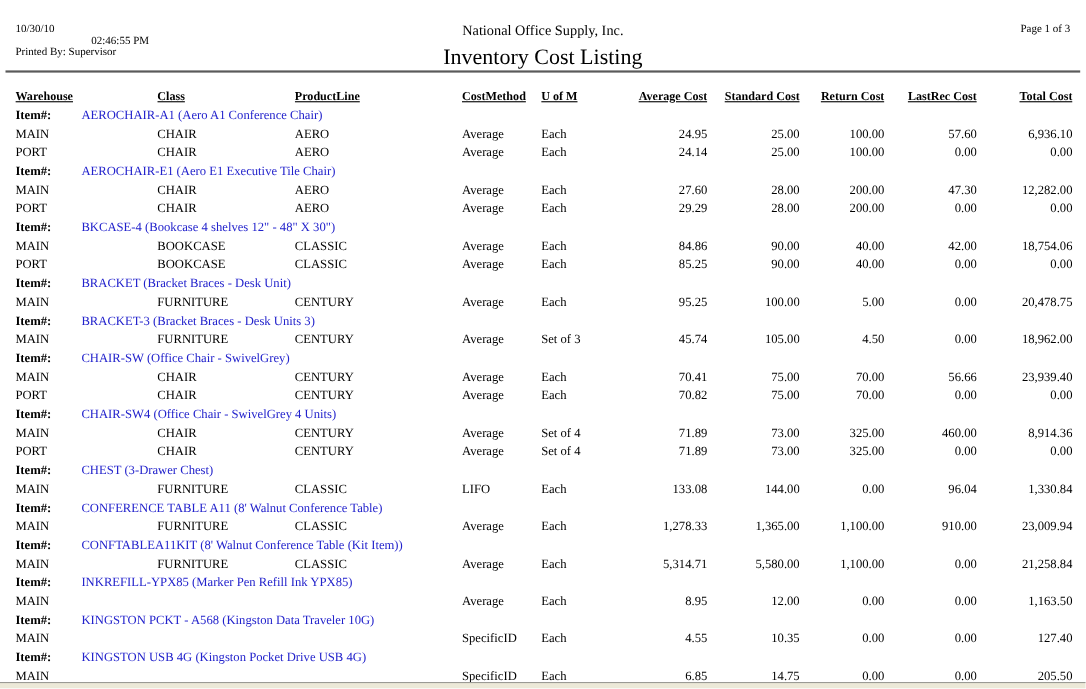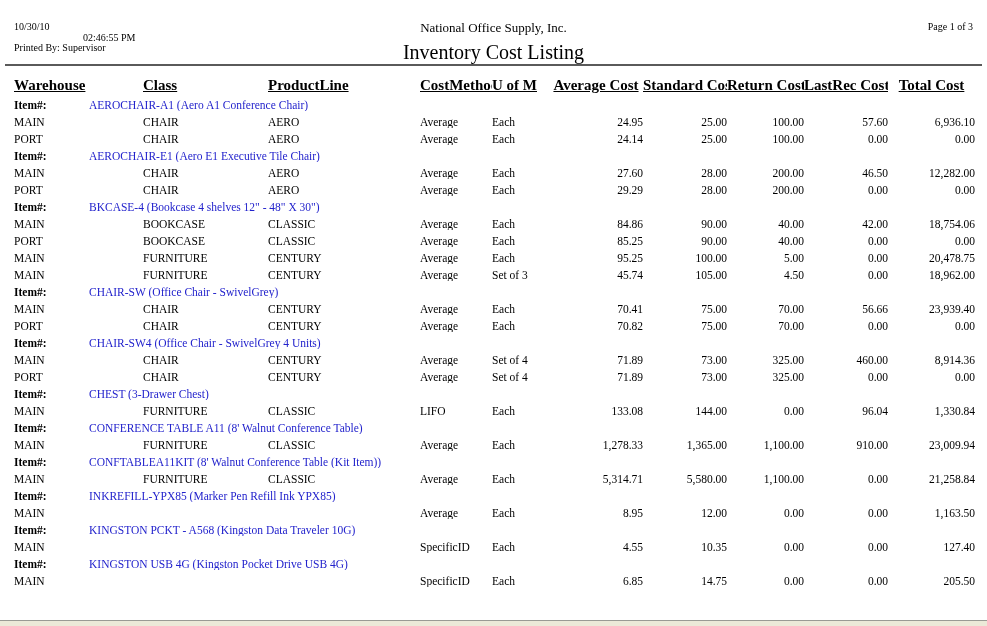--- a/index.html
+++ b/index.html
@@ -23,27 +23,27 @@
 
   table.report {
     position: absolute; left: 14px; top: 77px;
     width: 961px;
     border-collapse: collapse; table-layout: fixed;
     font-size: 11.5px;
   }
   th, td { padding: 0; white-space: nowrap; overflow: hidden; vertical-align: bottom; }
   thead th {
     font-weight: bold; text-align: left; height: 17px;
-    text-decoration: underline; font-size: 15px;
+    text-decoration: underline; font-size: 11px;
   }
-  thead th.num { text-align: center; }
+  thead th.num { text-align: right; }
   tbody td { height: 17px; }
   td.num { text-align: right; }
   .item-label { font-weight: bold; display: inline-block; width: 60px; }
-  .item-name { color: #2222cc; margin-left: 15px; }
+  .item-name { color: #2222cc; }
 
   .bottom-strip {
     position: absolute; left: 0; right: 0; bottom: 0; height: 6px;
     background: #ece9d8; border-top: 1px solid #9a9a94;
   }
 </style>
 </head>
 <body>
 
 <div class="hdr-text date">10/30/10</div>
@@ -114,21 +114,21 @@
       </tr>
       <tr>
         <td>MAIN</td>
         <td>CHAIR</td>
         <td>AERO</td>
         <td>Average</td>
         <td>Each</td>
         <td class="num">27.60</td>
         <td class="num">28.00</td>
         <td class="num">200.00</td>
-        <td class="num">46.50</td>
+        <td class="num">47.30</td>
         <td class="num">12,282.00</td>
       </tr>
       <tr>
         <td>PORT</td>
         <td>CHAIR</td>
         <td>AERO</td>
         <td>Average</td>
         <td>Each</td>
         <td class="num">29.29</td>
         <td class="num">28.00</td>
@@ -157,30 +157,36 @@
         <td>CLASSIC</td>
         <td>Average</td>
         <td>Each</td>
         <td class="num">85.25</td>
         <td class="num">90.00</td>
         <td class="num">40.00</td>
         <td class="num">0.00</td>
         <td class="num">0.00</td>
       </tr>
       <tr>
+        <td colspan="10"><span class="item-label">Item#:</span><span class="item-name">BRACKET (Bracket Braces - Desk Unit)</span></td>
+      </tr>
+      <tr>
         <td>MAIN</td>
         <td>FURNITURE</td>
         <td>CENTURY</td>
         <td>Average</td>
         <td>Each</td>
         <td class="num">95.25</td>
         <td class="num">100.00</td>
         <td class="num">5.00</td>
         <td class="num">0.00</td>
         <td class="num">20,478.75</td>
+      </tr>
+      <tr>
+        <td colspan="10"><span class="item-label">Item#:</span><span class="item-name">BRACKET-3 (Bracket Braces - Desk Units 3)</span></td>
       </tr>
       <tr>
         <td>MAIN</td>
         <td>FURNITURE</td>
         <td>CENTURY</td>
         <td>Average</td>
         <td>Set of 3</td>
         <td class="num">45.74</td>
         <td class="num">105.00</td>
         <td class="num">4.50</td>

